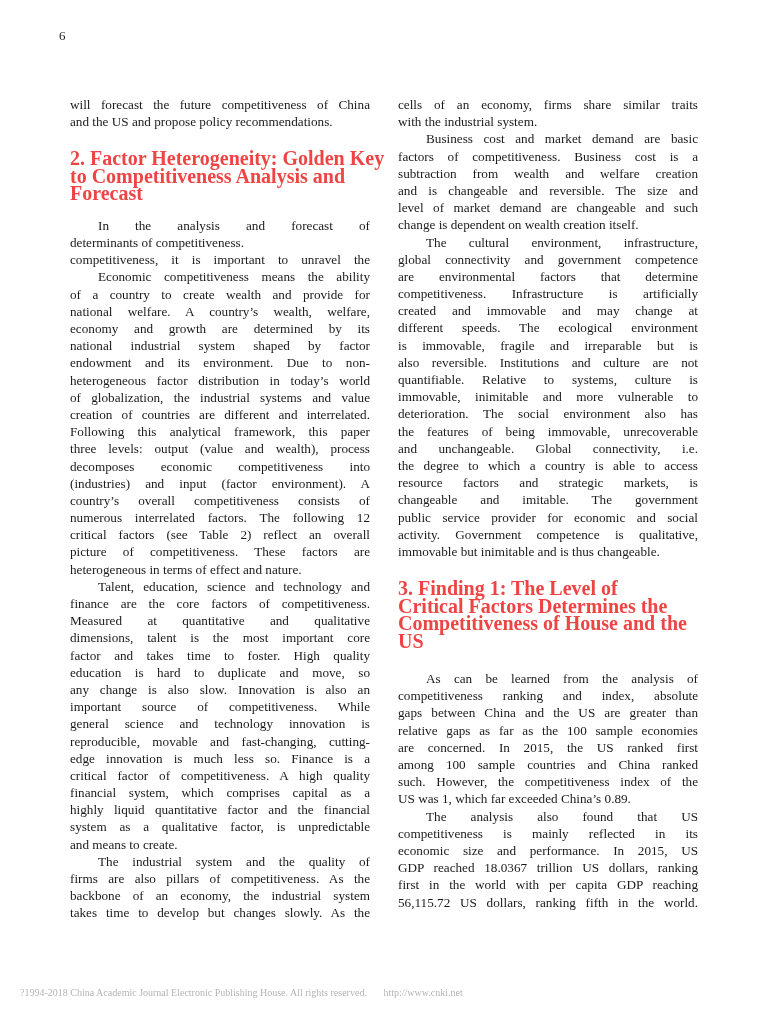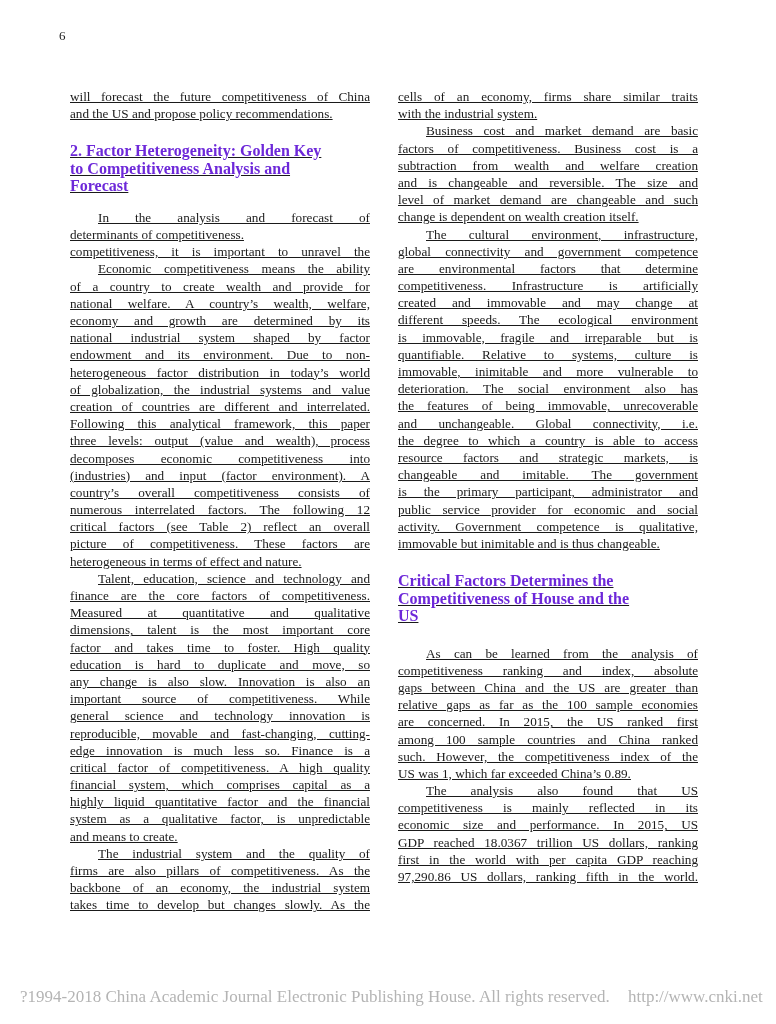--- a/index.html
+++ b/index.html
@@ -1,31 +1,31 @@
 <!DOCTYPE html>
 <html><head>
 <meta charset="utf-8">
 <style>
   html, body { margin:0; padding:0; background:#ffffff; }
   body { width:776px; height:1024px; position:relative; overflow:hidden;
          font-family:"Liberation Serif", "DejaVu Serif", serif; color:#1a1a1a; }
   .page-number { position:absolute; left:59px; top:28px; font-size:13px; }
-  .col { position:absolute; top:88px; width:300px;text-decoration:underline; }
+  .col { position:absolute; top:96px; width:300px; }
   .col.left { left:70px; }
   .col.right { left:398px; }
   .line { font-size:13.2px; line-height:17.2px; height:17.2px; white-space:nowrap;
           text-align:justify; text-align-last:justify; }
   .line.last { text-align-last:left; }
   .line.indent { padding-left:28px; }
-  .heading { font-family:"Liberation Serif", serif; font-weight:bold; font-size:16px;
-             line-height:17.5px; margin:0; color:#6d28d9; }
+  .heading { font-family:"Liberation Serif", serif; font-weight:bold; font-size:20px;
+             line-height:17.5px; margin:0; color:#ef4444; }
   .heading .hl { white-space:nowrap; display:block; }
   .gap-m { height:14px; }
   .gap-h { height:20px; }
-  .footer { position:absolute; left:20px; top:987px; font-size:17px; color:#b4b4b4;
+  .footer { position:absolute; left:20px; top:987px; font-size:10px; color:#b4b4b4;
             white-space:nowrap; }
   .footer .url { margin-left:14px; }
 </style>
 </head>
 <body>
 
 <div class="page-number">6</div>
 
 <div class="col left">
   <div>
@@ -107,36 +107,37 @@
         <div class="line last">change is dependent on wealth creation itself.</div>
       </div>
       <div>
         <div class="line indent">The cultural environment, infrastructure,</div>
         <div class="line">global connectivity and government competence</div>
         <div class="line">are environmental factors that determine</div>
         <div class="line">competitiveness. Infrastructure is artificially</div>
         <div class="line">created and immovable and may change at</div>
         <div class="line">different speeds. The ecological environment</div>
         <div class="line">is immovable, fragile and irreparable but is</div>
+        <div class="line">also reversible. Institutions and culture are not</div>
         <div class="line">quantifiable. Relative to systems, culture is</div>
         <div class="line">immovable, inimitable and more vulnerable to</div>
         <div class="line">deterioration. The social environment also has</div>
         <div class="line">the features of being immovable, unrecoverable</div>
         <div class="line">and unchangeable. Global connectivity, i.e.</div>
         <div class="line">the degree to which a country is able to access</div>
         <div class="line">resource factors and strategic markets, is</div>
         <div class="line">changeable and imitable. The government</div>
-        <div class="line">is the primary participant, administrator and</div>
         <div class="line">public service provider for economic and social</div>
         <div class="line">activity. Government competence is qualitative,</div>
         <div class="line last">immovable but inimitable and is thus changeable.</div>
       </div>
     </div>
   <div class="gap-h"></div>
   <h2 class="heading">
+    <span class="hl">3. Finding 1: The Level of</span>
     <span class="hl">Critical Factors Determines the</span>
     <span class="hl">Competitiveness of House and the</span>
     <span class="hl">US</span>
   </h2>
   <div class="gap-h"></div>
   <div id="right-paras-3">
       <div>
         <div class="line indent">As can be learned from the analysis of</div>
         <div class="line">competitiveness ranking and index, absolute</div>
         <div class="line">gaps between China and the US are greater than</div>
@@ -145,21 +146,21 @@
         <div class="line">among 100 sample countries and China ranked</div>
         <div class="line">such. However, the competitiveness index of the</div>
         <div class="line last">US was 1, which far exceeded China’s 0.89.</div>
       </div>
       <div>
         <div class="line indent">The analysis also found that US</div>
         <div class="line">competitiveness is mainly reflected in its</div>
         <div class="line">economic size and performance. In 2015, US</div>
         <div class="line">GDP reached 18.0367 trillion US dollars, ranking</div>
         <div class="line">first in the world with per capita GDP reaching</div>
-        <div class="line">97,290.86 US dollars, ranking fifth in the world.</div>
+        <div class="line">56,115.72 US dollars, ranking fifth in the world.</div>
       </div>
     </div>
 </div>
 
 <div class="footer">
   <span>?1994-2018 China Academic Journal Electronic Publishing House. All rights reserved.</span>
   <span class="url">http://www.cnki.net</span>
 </div>
 
 </body></html>

